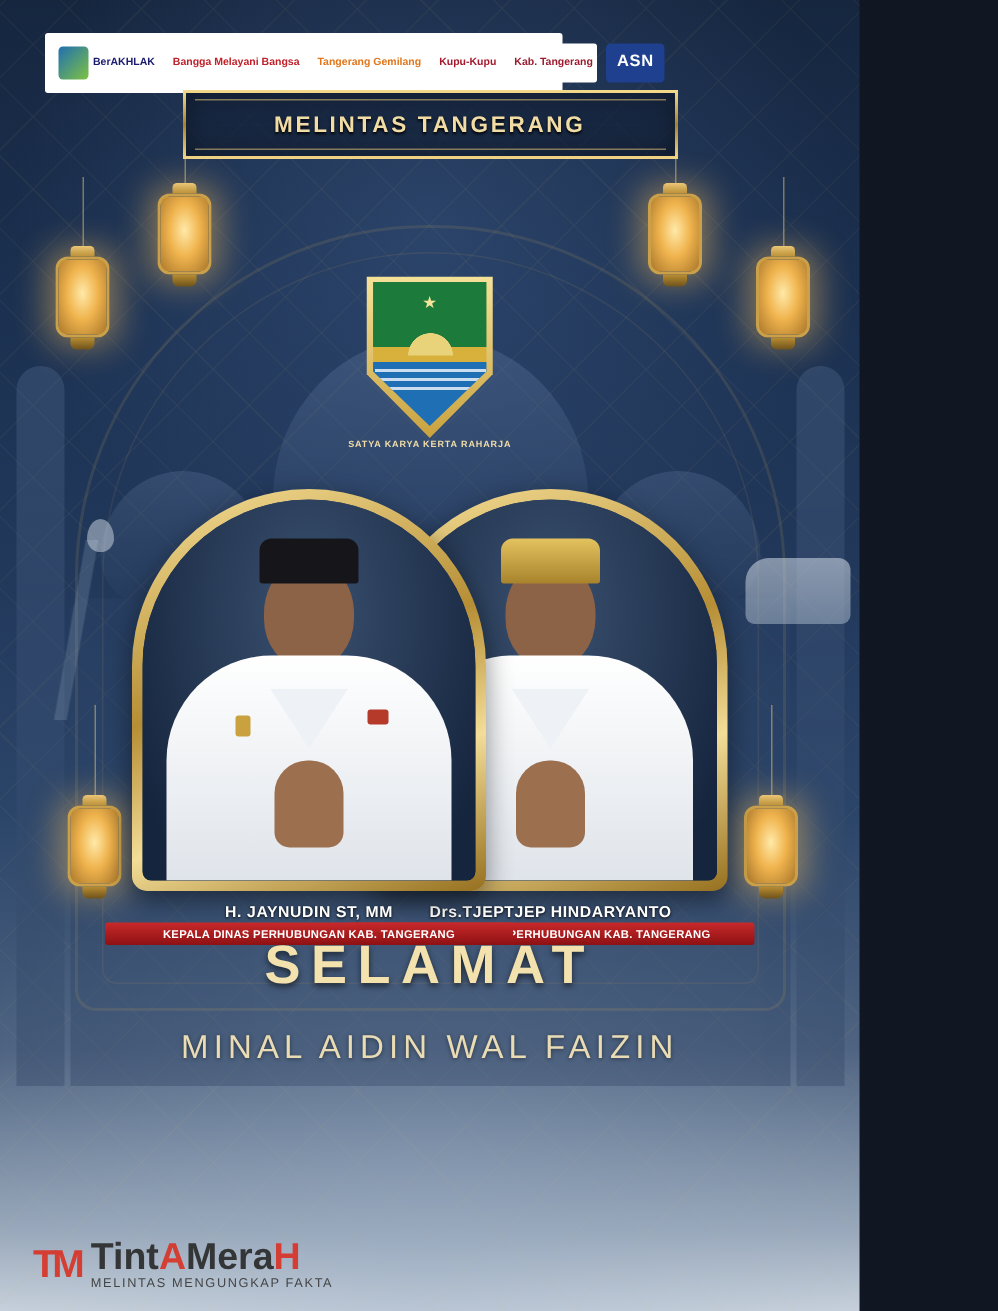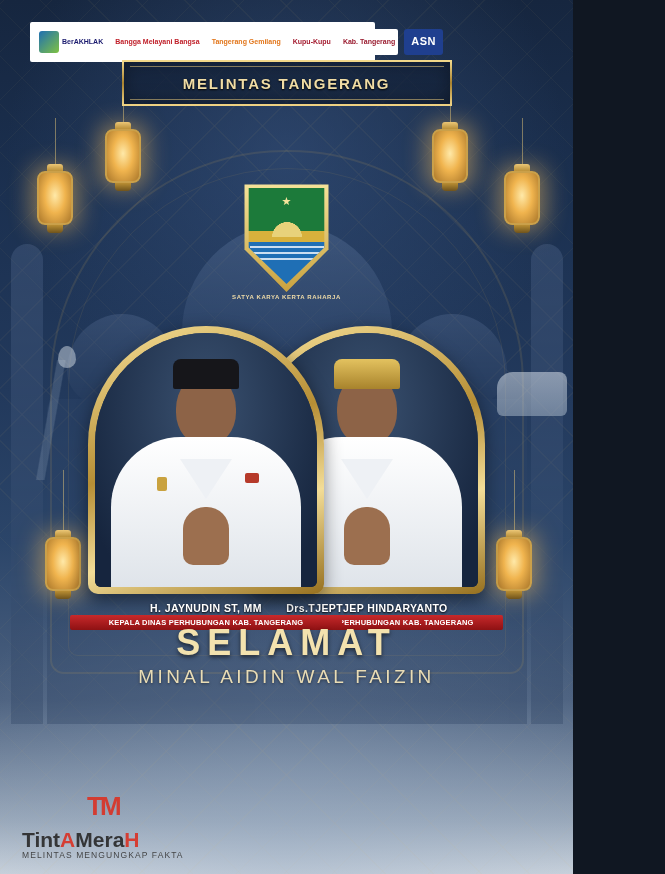--- a/index.html
+++ b/index.html
@@ -114,27 +114,27 @@
     letter-spacing:.3px;padding:3px 6px;border-radius:2px;display:block;}
   .name-title{display:block;font-size:10.5px;font-weight:bold;color:#fff;text-shadow:0 1px 2px #000;margin-bottom:1px;letter-spacing:.4px;}
   .name-sub{font-size:7.5px;letter-spacing:.2px;}
 
   
   .greet{position:absolute;left:0;right:0;top:622px;text-align:center;}
   .g-selamat{font-size:36px;font-weight:bold;letter-spacing:7px;color:#f3e2ae;text-shadow:0 2px 4px rgba(0,0,0,.6);}
   .g-idul{font-family:"DejaVu Serif",serif;font-style:italic;font-weight:bold;font-size:70px;line-height:.95;
     color:#f7ecc6;text-shadow:0 3px 8px rgba(0,0,0,.55);margin-top:-4px;}
   .g-year{font-size:27px;letter-spacing:3px;color:#f2e3b4;margin-top:2px;text-shadow:0 2px 3px rgba(0,0,0,.5);}
-  .g-minal{font-size:19px;letter-spacing:3.4px;color:#e9dcb5;margin-top:2px;text-shadow:0 1px 3px rgba(0,0,0,.45);}
-
-  
-  .wm{position:absolute;left:22px;bottom:14px;display:flex;align-items:center;gap:7px;opacity:.92;flex-direction:column;}
+  .g-minal{font-size:22px;letter-spacing:3.4px;color:#e9dcb5;margin-top:21px;text-shadow:0 1px 3px rgba(0,0,0,.45);}
+
+  
+  .wm{position:absolute;left:22px;bottom:14px;display:flex;align-items:center;gap:7px;opacity:.92;}
   .wm-mark{font-size:26px;font-weight:bold;color:#d93427;letter-spacing:-3px;}
   .wm-text{line-height:1.05;}
-  .wm-t1{font-size:21px;font-weight:bold;color:#2b2b2b;}
+  .wm-t1{font-size:25px;font-weight:bold;color:#2b2b2b;}
   .wm-t1 .red{color:#d93427;}
   .wm-t2{font-size:8.5px;letter-spacing:1.1px;color:#3a3a3a;text-align:right;}
 
   
   .road{position:absolute;left:0;top:360px;width:120px;height:120px;opacity:.22;
     background:linear-gradient(100deg,transparent 40%, #9fb2c8 41% 46%, transparent 47%);}
   .pin{position:absolute;left:58px;top:346px;width:18px;height:22px;background:#cfd9e4;opacity:.5;
     border-radius:50% 50% 50% 50%/60% 60% 40% 40%;}
   .train{position:absolute;right:6px;top:372px;width:70px;height:44px;border-radius:16px 8px 6px 6px;
     background:linear-gradient(180deg,#e6edf5,#aebdcd);opacity:.5;}

